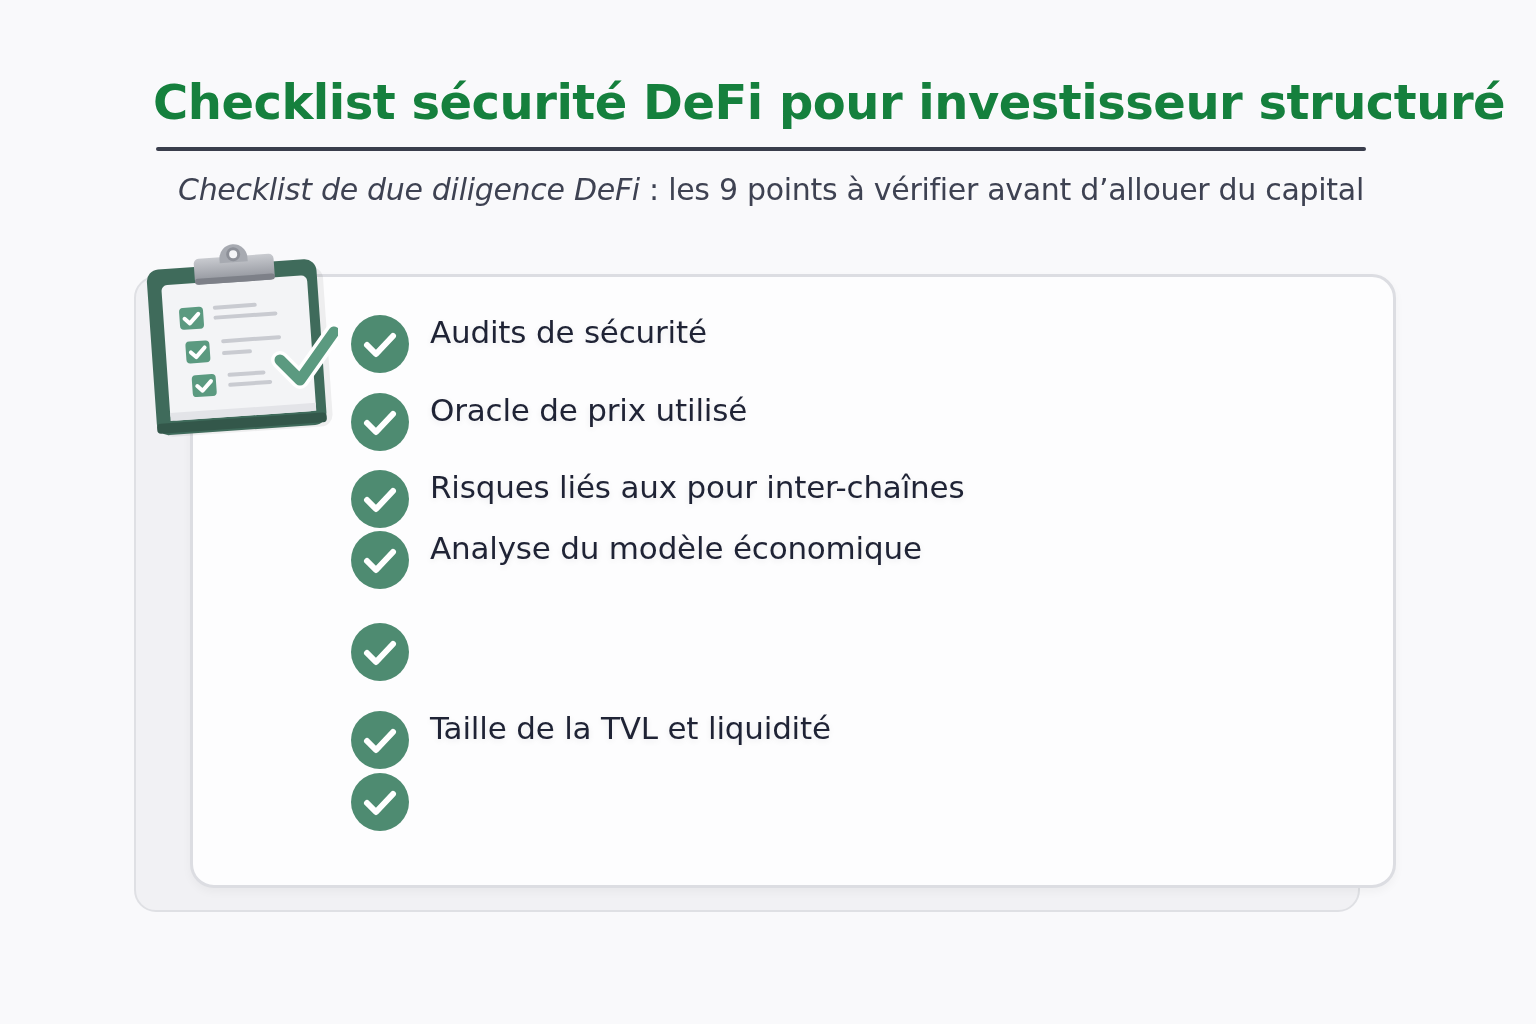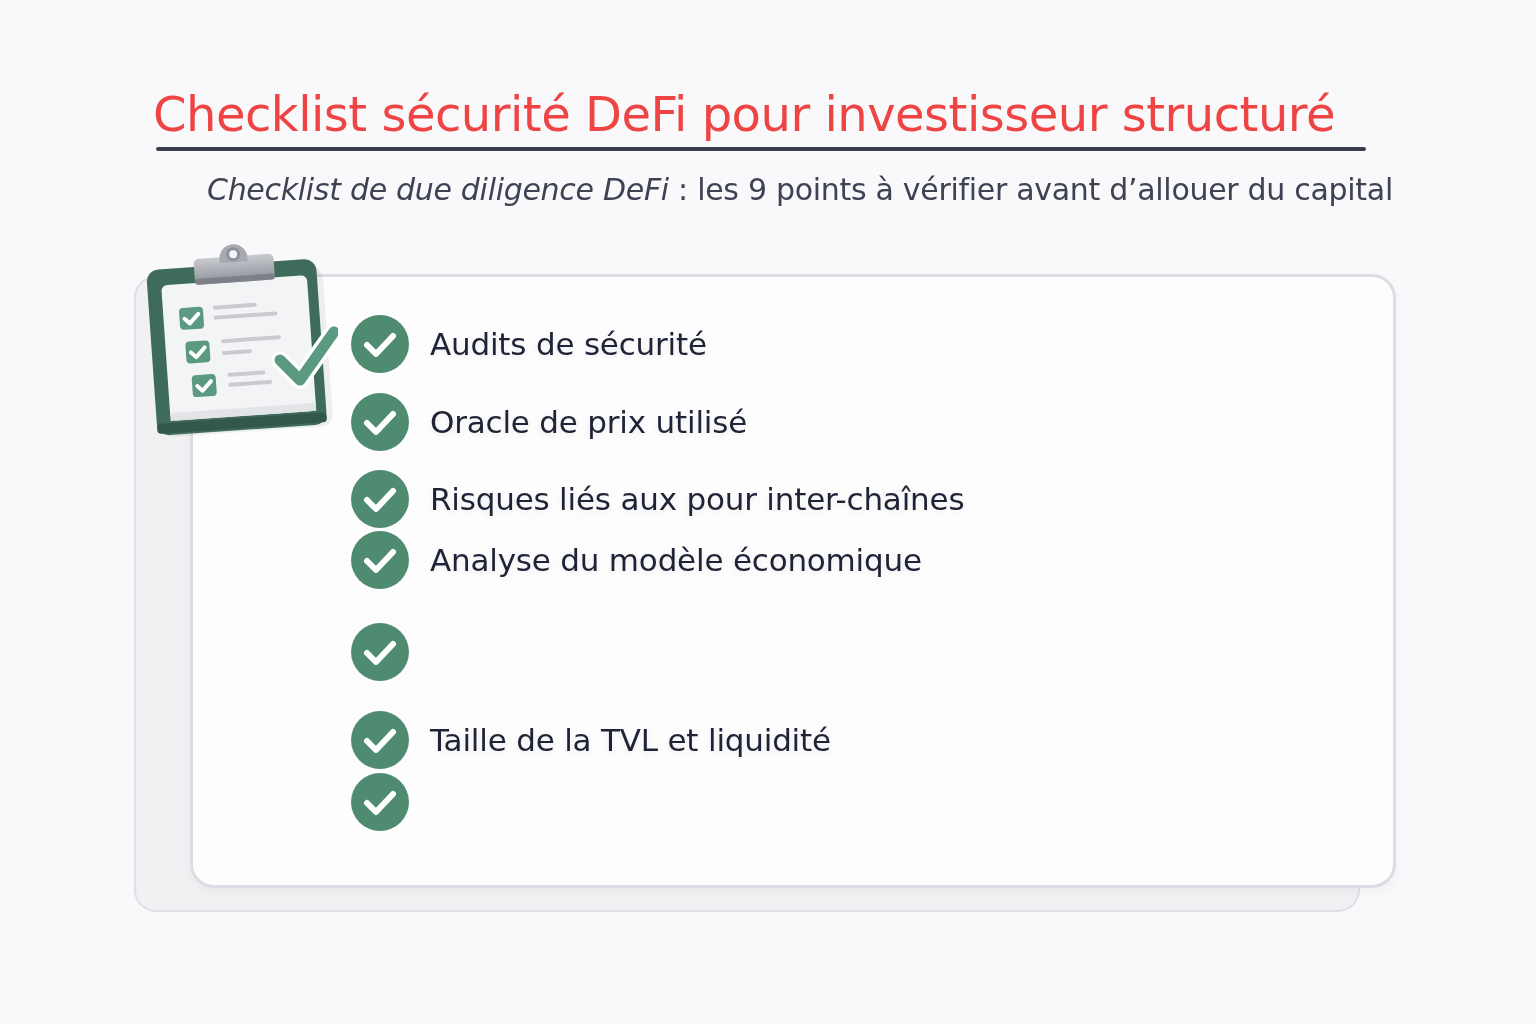--- a/index.html
+++ b/index.html
@@ -10,46 +10,46 @@
       background: #f9f9fb;
       overflow: hidden;
       font-family: "DejaVu Sans", "Liberation Sans", sans-serif;
       color: #1e2233;
     }
     .page { position: relative; width: 1536px; height: 1024px; }
 
     .title {
       position: absolute;
       left: 153px;
-      top: 86px;
+      top: 74px;
       font-size: 48px;
-      font-weight: normal;
+      font-weight: bold;
       letter-spacing: -0.5px;
-      color: #ef4444;
+      color: #15803d;
       white-space: nowrap;
     }
     .title-rule {
       position: absolute;
       left: 156px;
       top: 147px;
       width: 1210px;
       height: 4px;
       border-radius: 2px;
       background: #3a3e4c;
     }
     .subtitle {
       position: absolute;
       left: 178px;
       top: 172px;
       font-size: 30px;
       color: #3e4252;
       white-space: nowrap;
       letter-spacing: -0.3px;
     }
-    .subtitle .lead { font-style: italic; margin-left: 29px; }
+    .subtitle .lead { font-style: italic; }
 
     
     .card-back {
       position: absolute;
       left: 134px;
       top: 276px;
       width: 1226px;
       height: 636px;
       border-radius: 22px;
       background: #f1f1f4;
@@ -82,21 +82,20 @@
       left: 350px;
       top: 314px;
       list-style: none;
       margin: 0;
       padding: 0;
     }
     .item {
       position: absolute;
       left: 0;
       display: flex;
-      align-items: center;
       height: 60px;
       white-space: nowrap;
     }
     .check {
       width: 60px;
       height: 60px;
       flex: 0 0 60px;
       margin-right: 20px;
     }
     .label {

